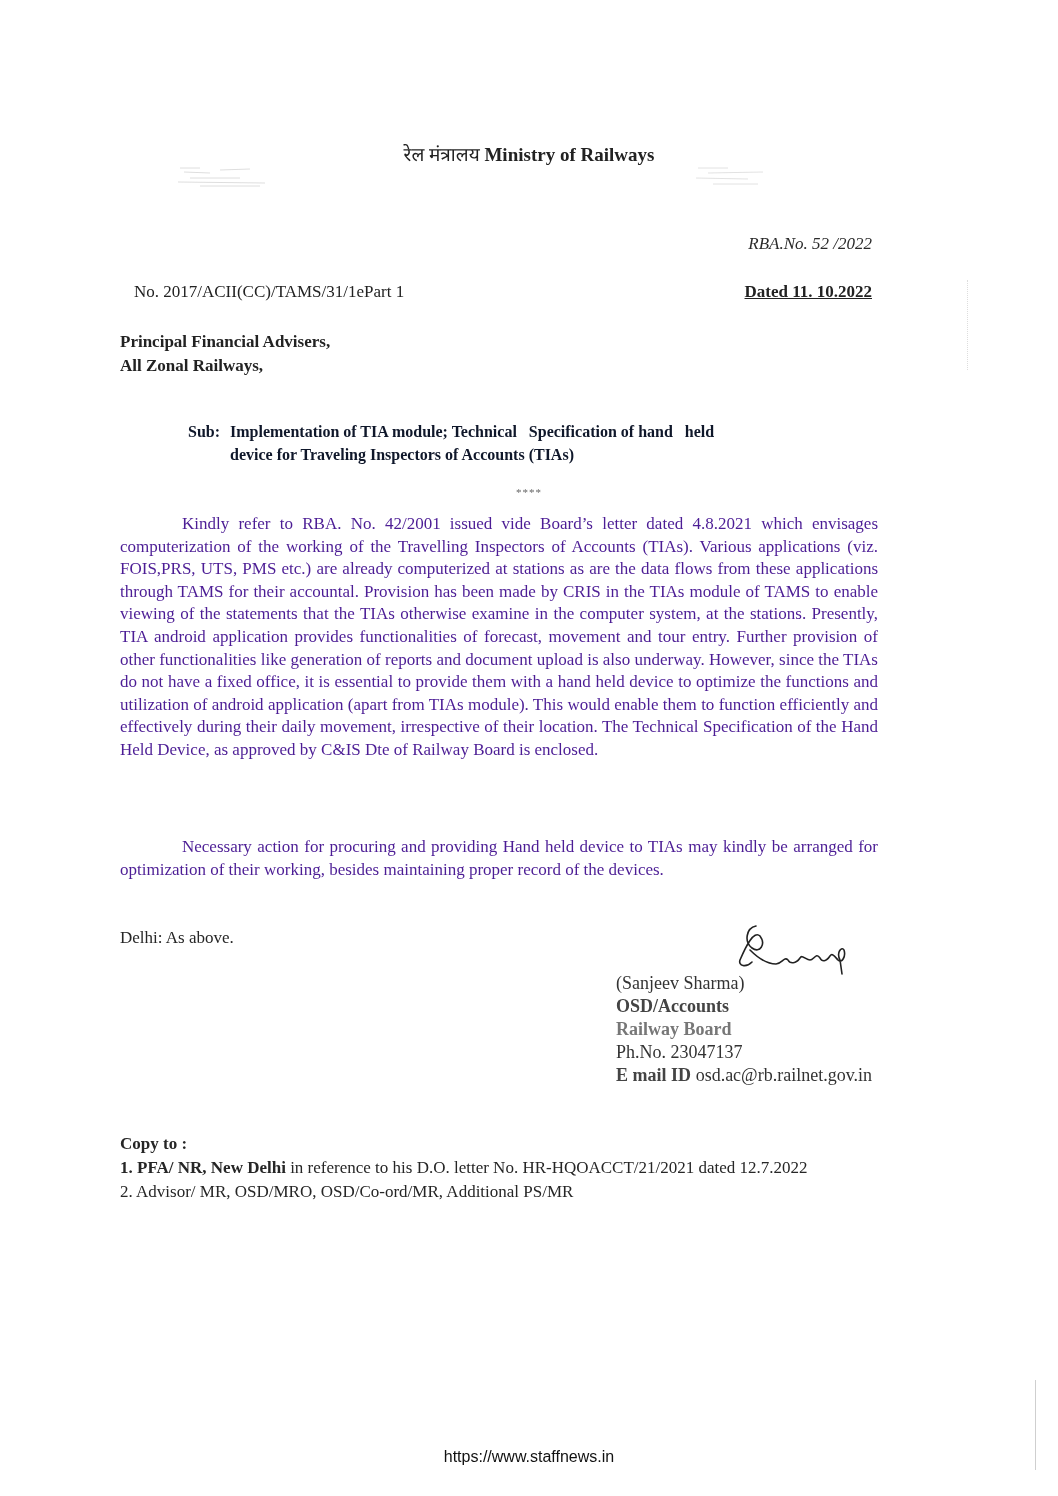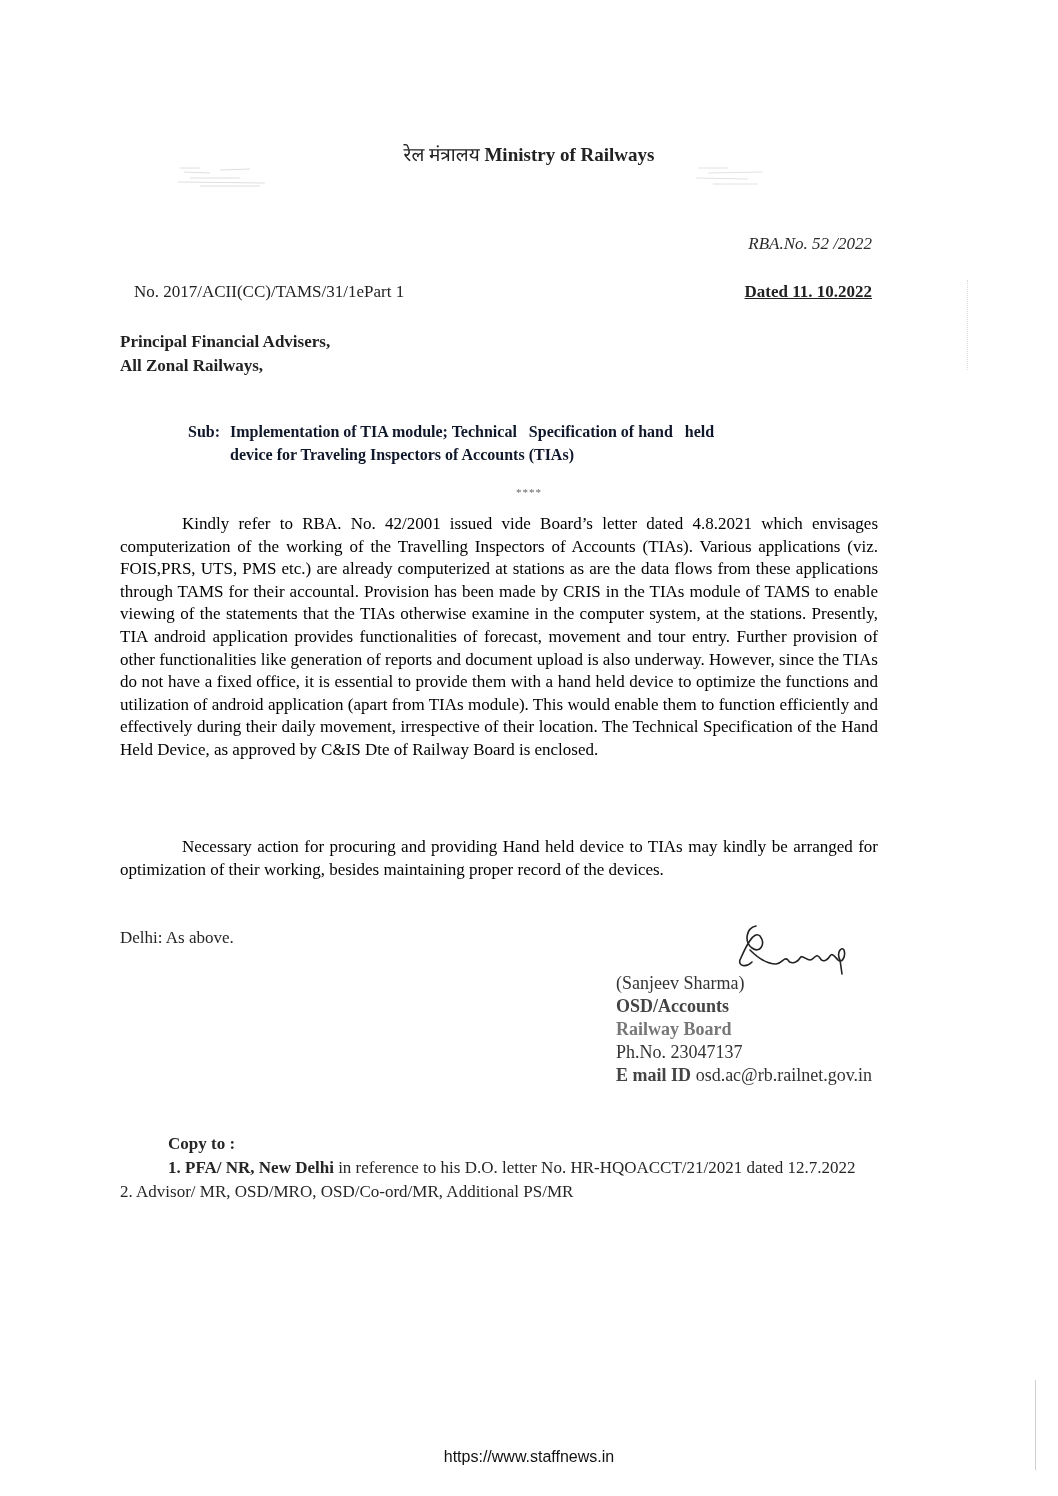--- a/index.html
+++ b/index.html
@@ -10,31 +10,31 @@
   .hdr .hi { font-weight: normal; }
   .faint { color: #9a9a9a; font-size: 7px; line-height: 9px; opacity: 0.6; }
   .rba { right: 186px; top: 234px; font-style: italic; font-size: 17px; color: #2a2a2a; text-align: center; }
   .refno { left: 134px; top: 282px; font-size: 17px; font-weight: normal; color: #222; }
   .dated { right: 186px; top: 282px; font-size: 17px; font-weight: bold; color: #222; text-decoration: underline; }
   .addr { left: 120px; top: 330px; font-size: 17px; font-weight: bold; line-height: 24px; color: #222; }
   .sub { left: 188px; top: 420px; width: 680px; font-size: 16px; font-weight: bold; line-height: 23px; color: #0f172a; }
   .sub .lbl { display: inline-block; width: 42px; }
   .sub .line2 { padding-left: 42px; }
   .stars { left: 0; width: 1058px; top: 486px; text-align: center; font-size: 11px; color: #666; letter-spacing: 1px; }
-  .para { left: 120px; width: 758px; font-size: 17px; line-height: 22.6px; text-align: justify; color: #000000; }
+  .para { left: 120px; width: 758px; font-size: 17px; line-height: 22.6px; text-align: justify; color: #4c1d95; }
   .para .indent { display: inline-block; width: 62px; }
   .p1 { top: 513px; }
   .p2 { top: 836px; }
   .encl { left: 120px; top: 928px; font-size: 17px; color: #262626; }
   .sig { right: 182px; top: 920px; width: 150px; height: 56px; }
   .sigblock { right: 186px; top: 972px; text-align: left; font-size: 18px; line-height: 23px; color: #333; }
   .sigblock .b { font-weight: bold; color: #444; }
   .sigblock .email-link { color: #333; }
   .copy { left: 120px; top: 1132px; font-size: 17px; line-height: 24px; color: #262626; width: 780px; }
-  .copy .b { font-weight: bold; margin-left: 48px; }
+  .copy .b { font-weight: bold; }
   .footer { left: 0; width: 1058px; top: 1448px; text-align: center; font-family: "Liberation Sans", "DejaVu Sans", sans-serif; font-size: 16px; color: #111; }
   .rightdots { right: 90px; width: 10px; border-right: 1px dotted #ddd; }
 </style>
 </head>
 <body>
 
 <div class="abs faint" style="left:170px; top:160px; width:110px; height:30px;">
   <svg width="110" height="30" viewBox="0 0 110 30">
     <g stroke="#c8c8c8" stroke-width="1" fill="none">
       <path d="M10 8 L30 8 M14 12 L40 13 M50 10 L80 9 M20 18 L70 18 M8 22 L95 23 M30 26 L90 26"></path>

